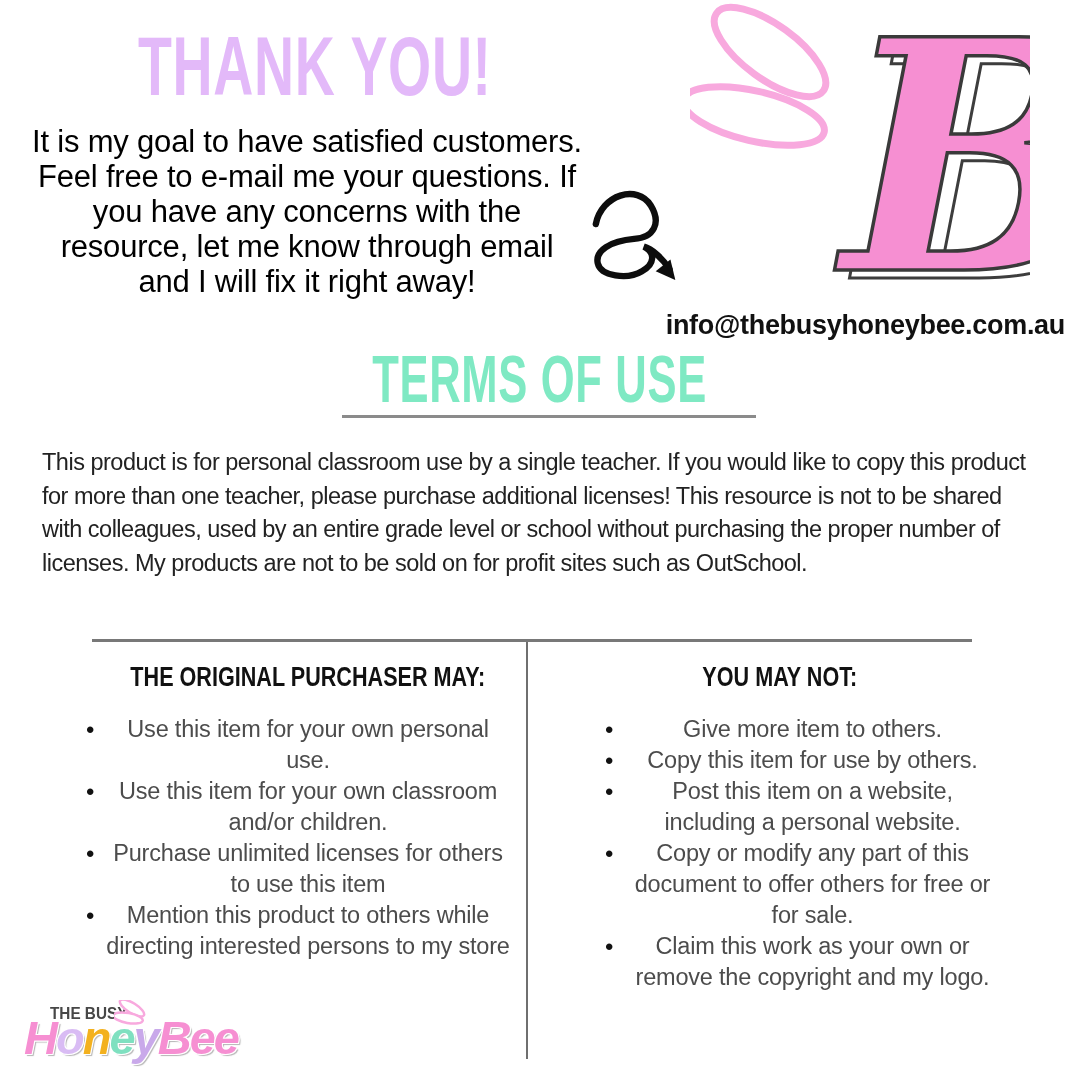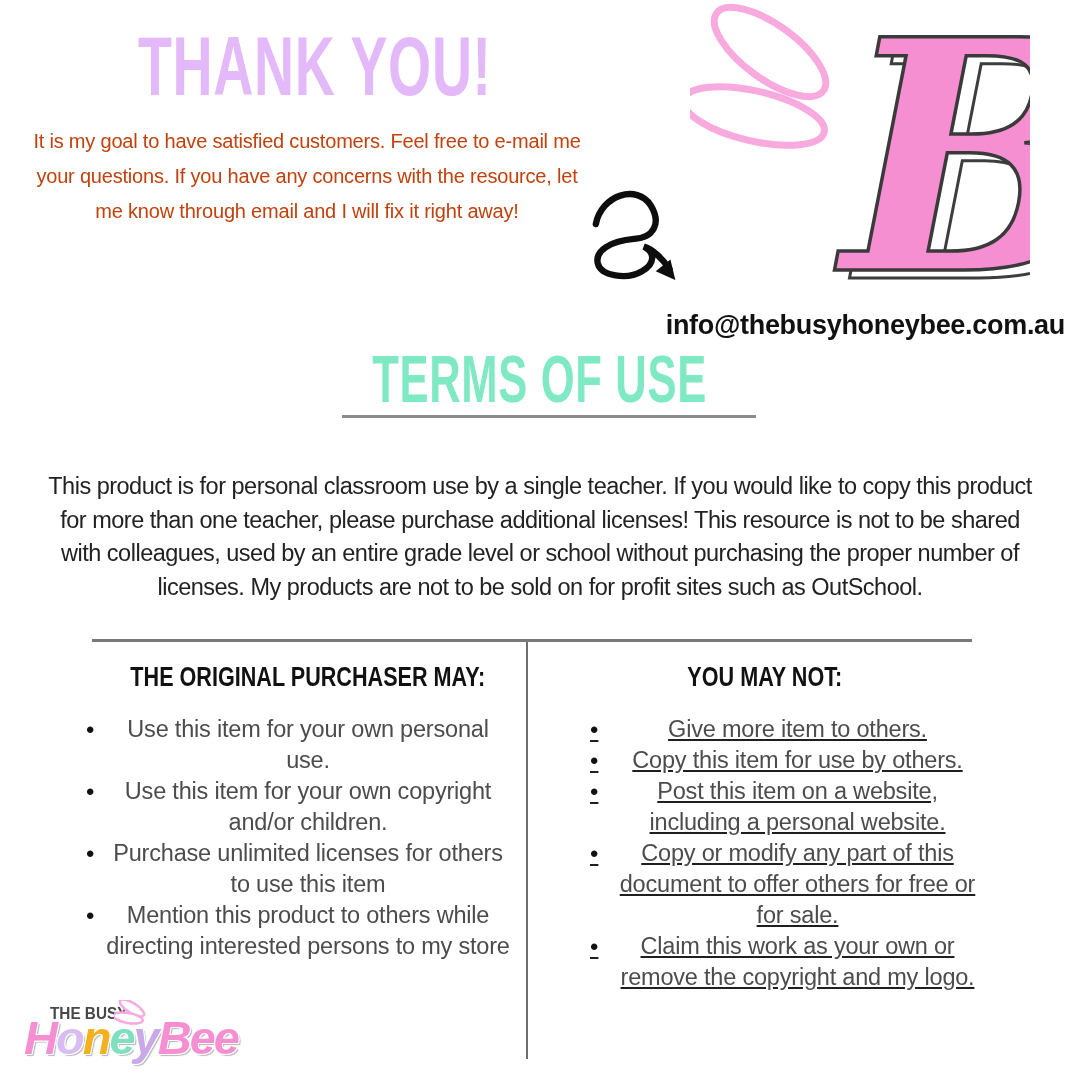--- a/index.html
+++ b/index.html
@@ -8,49 +8,49 @@
     overflow:hidden; font-family:"Liberation Sans", sans-serif; color:#1f1f1f;
   }
   
   .thank-you {
     position:absolute; left:0; top:26px; width:630px; text-align:center;
     font-weight:bold; font-size:84px; line-height:80px; white-space:nowrap;
   }
   .thank-you .squeeze { display:inline-block; transform:scale(0.66,1); transform-origin:center; letter-spacing:1px; }
   .intro {
     position:absolute; left:32px; top:124px; width:550px; text-align:center;
-    font-size:20px; line-height:35px; letter-spacing:-0.2px; color:#c2410c;
+    font-size:31px; line-height:35px; letter-spacing:-0.2px; color:#000000;
   }
   
   .arrow-wrap { position:absolute; left:586px; top:180px; width:108px; height:100px; }
   
   .monogram-wrap { position:absolute; left:690px; top:0px; width:340px; height:302px; }
   
   .email {
     position:absolute; left:585px; top:310px; width:480px; text-align:right;
     font-weight:bold; font-size:27px; letter-spacing:-0.3px; color:#111111;
   }
   
   .terms-title {
     position:absolute; left:0; top:342px; width:1080px; text-align:center;
     font-weight:bold; font-size:66px; line-height:74px; white-space:nowrap;
   }
   .terms-title .squeeze { display:inline-block; transform:scale(0.66,1); transform-origin:center; letter-spacing:1px; }
   .terms-underline { position:absolute; left:342px; top:415px; width:414px; height:3px; background:#8b8b8b; }
   .terms-body {
-    position:absolute; left:42px; top:470px; width:996px; text-align:center;
+    position:absolute; left:42px; top:446px; width:996px; text-align:left;
     font-size:23.5px; line-height:33.5px; letter-spacing:-0.5px; color:#222222;
   }
   
   .toprule { position:absolute; left:92px; top:639px; width:880px; height:2.5px; background:#787878; }
   .vrule  { position:absolute; left:526px; top:642px; width:2px; height:417px; background:#6f6f6f; }
   
   .col { position:absolute; top:662px; width:424px; }
   .col-left  { left:86px; }
-  .col-right { left:545px; width:440px;text-decoration:underline; }
+  .col-right { left:560px; width:440px; }
   .col-header { text-align:center; font-weight:bold; font-size:27px; line-height:30px; color:#111111; white-space:nowrap; }
   .col-header .squeeze { display:inline-block; transform:scale(0.8,1); transform-origin:center; }
   ul.items { list-style:none; margin:22px 0 0 0; padding:0; }
   ul.items li { display:flex; align-items:flex-start; font-size:23.5px; line-height:31px; color:#4c4c4c; }
   .col-right ul.items li { padding-left:45px; }
   .dot { width:20px; flex:0 0 20px; font-size:24px; color:#111; line-height:31px; }
   .li-text { flex:1; text-align:center; letter-spacing:-0.2px; }
   
   .logo-wrap { position:absolute; left:22px; top:1000px; width:230px; height:80px; }
   .logo-top {
@@ -111,21 +111,21 @@
     <div class="col-header">
       <span class="squeeze">THE ORIGINAL PURCHASER MAY:</span>
     </div>
     <ul class="items">
       <li>
           <span class="dot">•</span>
           <span class="li-text">Use this item for your own personal use.</span>
         </li>
       <li>
           <span class="dot">•</span>
-          <span class="li-text">Use this item for your own copyright and/or children.</span>
+          <span class="li-text">Use this item for your own classroom and/or children.</span>
         </li>
       <li>
           <span class="dot">•</span>
           <span class="li-text">Purchase unlimited licenses for others to use this item</span>
         </li>
       <li>
           <span class="dot">•</span>
           <span class="li-text">Mention this product to others while directing interested persons to my store</span>
         </li>
     </ul>

